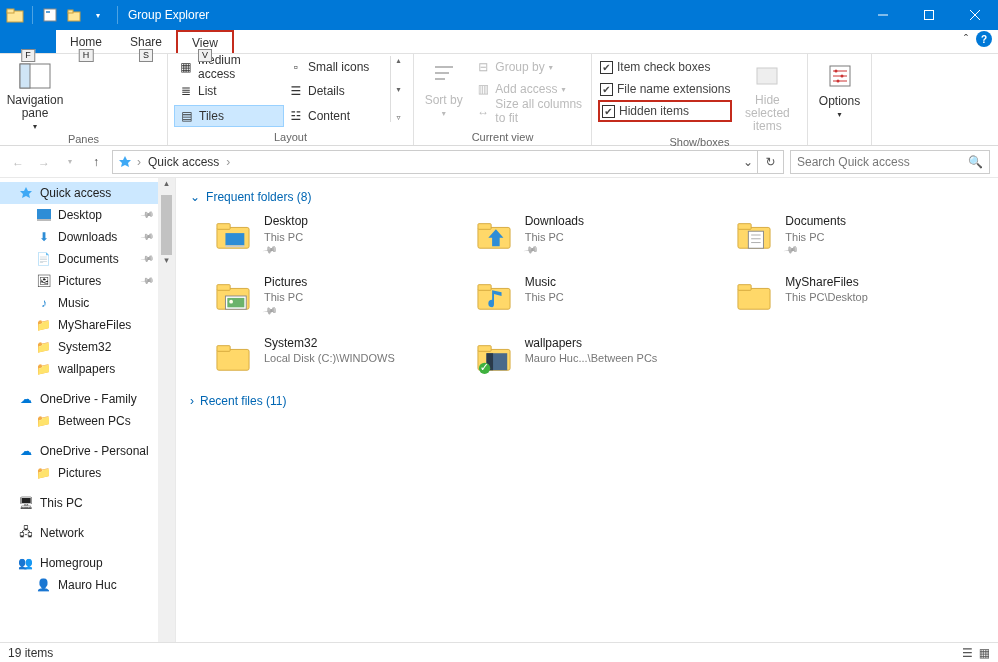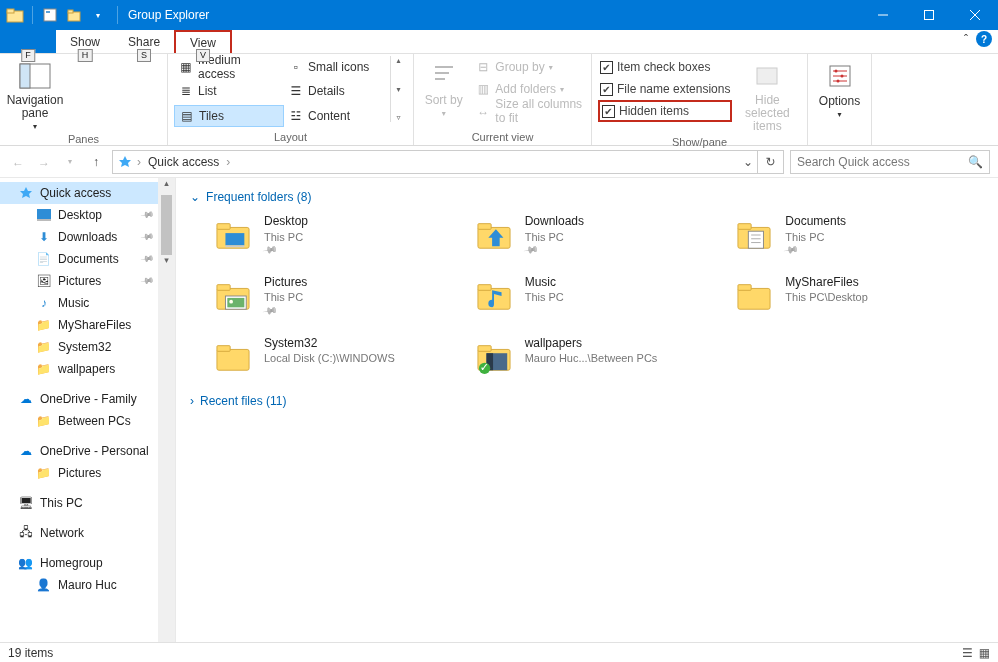--- a/index.html
+++ b/index.html
@@ -127,21 +127,21 @@
         <line x1="10" y1="0" x2="0" y2="10" stroke="#fff"></line>
       </svg>
     </div>
 </div>
 
 <div class="tabs">
   <div class="tab file">
       <span class="key">F</span>
     </div>
   <div class="tab">
-      <span>Show</span>
+      <span>Home</span>
       <span class="key">H</span>
     </div>
   <div class="tab">
       <span>Share</span>
       <span class="key">S</span>
     </div>
   <div class="tab active">
       <span>View</span>
       <span class="key">V</span>
     </div>
@@ -218,21 +218,21 @@
         <span style="font-size:8px;">▾</span>
       </div>
       <div>
         <div class="small-row" style="color:#bbb;">
             <span class="ic16">⊟</span>
             <span>Group by</span> 
             <span style="font-size:8px;">▾</span>
           </div>
         <div class="small-row" style="color:#bbb;">
             <span class="ic16">▥</span>
-            <span>Add folders</span> 
+            <span>Add access</span> 
             <span style="font-size:8px;">▾</span>
           </div>
         <div class="small-row" style="color:#bbb;">
             <span class="ic16">↔</span>
             <span>Size all columns to fit</span>
           </div>
       </div>
     </div>
     <div class="group-label">Current view</div>
   </div>
@@ -255,21 +255,21 @@
       </div>
       <div class="big-btn disabled">
         <div class="ic">
             <svg width="28" height="24">
               <rect x="4" y="4" width="20" height="16" fill="#eee" stroke="#ccc"></rect>
             </svg>
           </div>
         <span style="text-align:center;line-height:1.1;">Hide selected items</span>
       </div>
     </div>
-    <div class="group-label">Show/pane</div>
+    <div class="group-label">Show/boxes</div>
   </div>
 
   <div class="group" style="width:64px;">
     <div class="group-body" style="justify-content:flex-end;">
       <div class="big-btn">
         <div class="ic">
             <svg width="28" height="26">
               <rect x="4" y="3" width="20" height="20" fill="#fff" stroke="#7a7a7a"></rect>
               <line x1="7" y1="8" x2="21" y2="8" stroke="#c33"></line>
               <circle cx="10" cy="8" r="1.5" fill="#c33"></circle>

